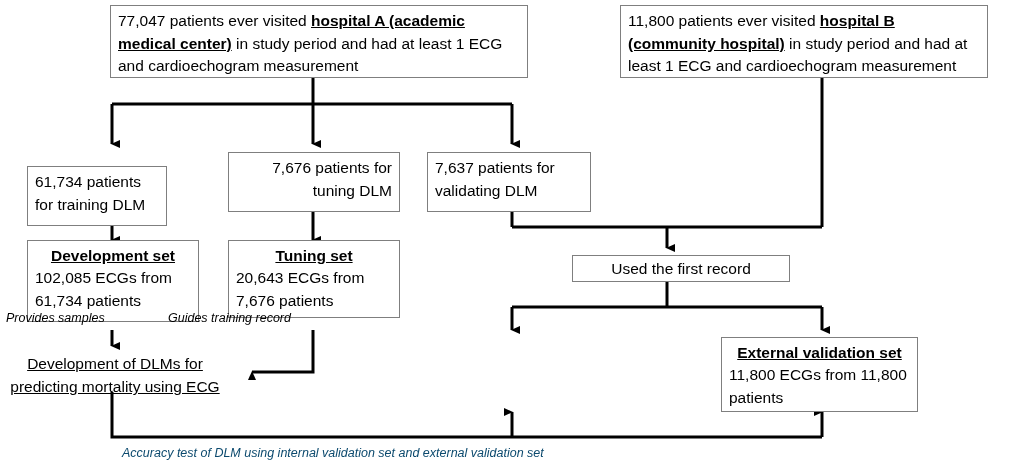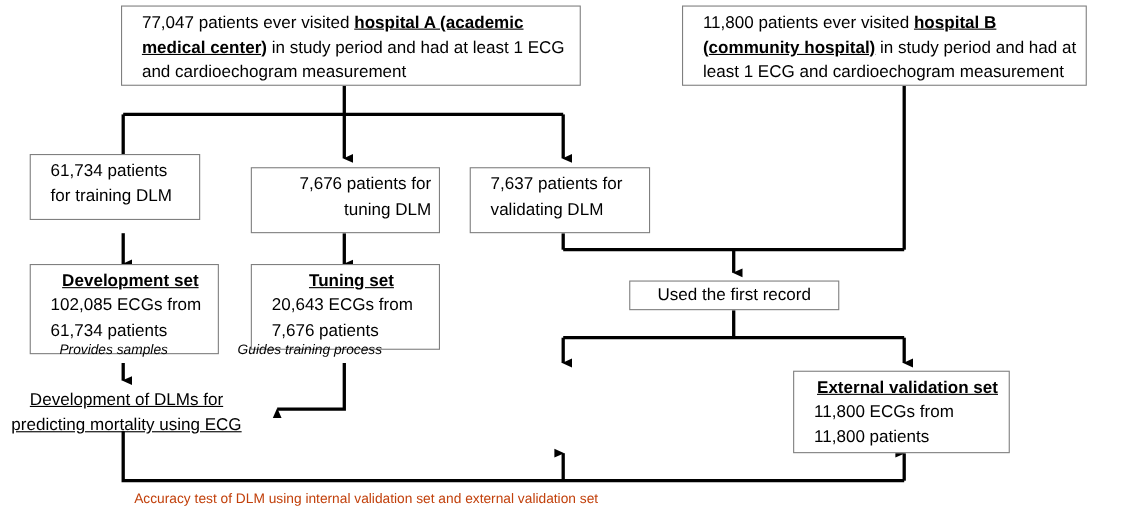--- a/index.html
+++ b/index.html
@@ -12,21 +12,21 @@
   }
   #wires{position:absolute;left:0;top:0;width:1020px;height:465px;}
   .box{
     position:absolute;
     border:1px solid #7f7f7f;
     background:#ffffff;
     box-sizing:border-box;
     font-size:15.5px;
     line-height:1.46;
     color:#000000;
-    padding:4px 7px 3px 18px;
+    padding:4px 7px 3px 7px;
     z-index:5;
   }
   .hdr{
     display:block;
     font-weight:bold;
     text-decoration:underline;
     text-align:center;
     line-height:1.42;
   }
   .u{font-weight:bold;text-decoration:underline;}
@@ -38,26 +38,26 @@
     text-align:center;
     z-index:5;
   }
   .note{
     position:absolute;
     font-style:italic;
     font-size:12.5px;
     color:#000;
     white-space:nowrap;
     z-index:6;
-    margin-left:48px;
   }
   .caption{
     position:absolute;
+    font-style:italic;
     font-size:12.5px;
-    color:#c2410c;
+    color:#0c4a6e;
     white-space:nowrap;
     z-index:6;
   }
 </style>
 </head>
 <body>
 
 <div id="canvas">
 
   <svg id="wires" viewBox="0 0 1020 465" xmlns="http://www.w3.org/2000/svg">
@@ -113,21 +113,21 @@
   </svg>
 
   <div class="box" style="left:110px;top:5px;width:418px;height:73px;">
     <span>77,047 patients ever visited </span><span class="u">hospital A (academic medical center)</span><span> in study period and had at least 1 ECG and cardioechogram measurement</span>
   </div>
 
   <div class="box" style="left:620px;top:5px;width:368px;height:73px;">
     <span>11,800 patients ever visited </span><span class="u">hospital B (community hospital)</span><span> in study period and had at least 1 ECG and cardioechogram measurement</span>
   </div>
 
-  <div class="box" style="left:27px;top:140px;width:155px;height:60px;">
+  <div class="box" style="left:27px;top:166px;width:140px;height:60px;">
     <span>61,734 patients for training DLM</span>
   </div>
 
   <div class="box" style="left:228px;top:152px;width:172px;height:60px;text-align:right;">
     <span>7,676 patients for tuning DLM</span>
   </div>
 
   <div class="box" style="left:427px;top:152px;width:164px;height:60px;">
     <span>7,637 patients for validating DLM</span>
   </div>
@@ -135,39 +135,39 @@
   <div class="box" style="left:27px;top:240px;width:172px;height:82px;">
     <span class="hdr">Development set</span>
     <span>102,085 ECGs from 61,734 patients</span>
   </div>
 
   <div class="box" style="left:228px;top:240px;width:172px;height:78px;">
     <span class="hdr">Tuning set</span>
     <span>20,643 ECGs from 7,676 patients</span>
   </div>
 
-  <div class="box" style="left:572px;top:255px;width:191px;height:27px;padding:2px 7px;text-align:center;">
+  <div class="box" style="left:572px;top:255px;width:218px;height:27px;padding:2px 7px;text-align:center;">
     <span>Used the first record</span>
   </div>
 
 
   <div class="box" style="left:721px;top:337px;width:197px;height:75px;">
     <span class="hdr">External validation set</span>
     <span>11,800 ECGs from 11,800 patients</span>
   </div>
 
   <div class="plain" style="left:4px;top:352px;width:222px;text-decoration:underline;">
     <span>Development of DLMs for predicting mortality using ECG</span>
   </div>
 
   <div class="note" style="left:6px;top:311px;">
     <span>Provides samples</span>
   </div>
 
   <div class="note" style="left:168px;top:311px;">
-    <span>Guides training process</span>
+    <span>Guides training record</span>
   </div>
 
   <div class="caption" style="left:122px;top:446px;">
     <span>Accuracy test of DLM using internal validation set and external validation set</span>
   </div>
 
 </div>
 
 </body></html>

